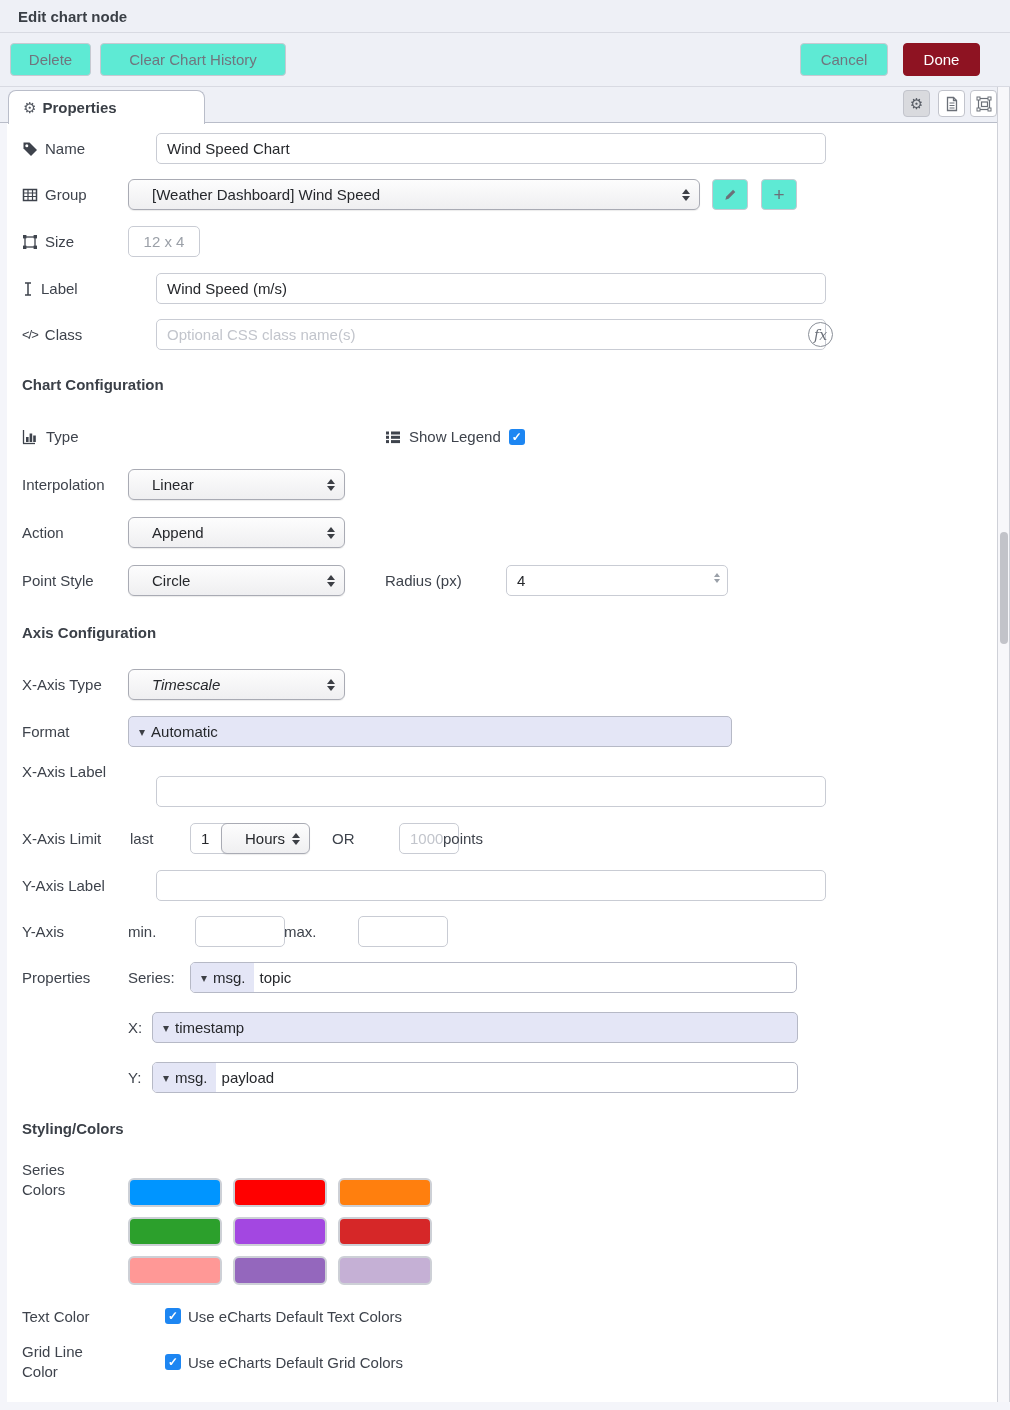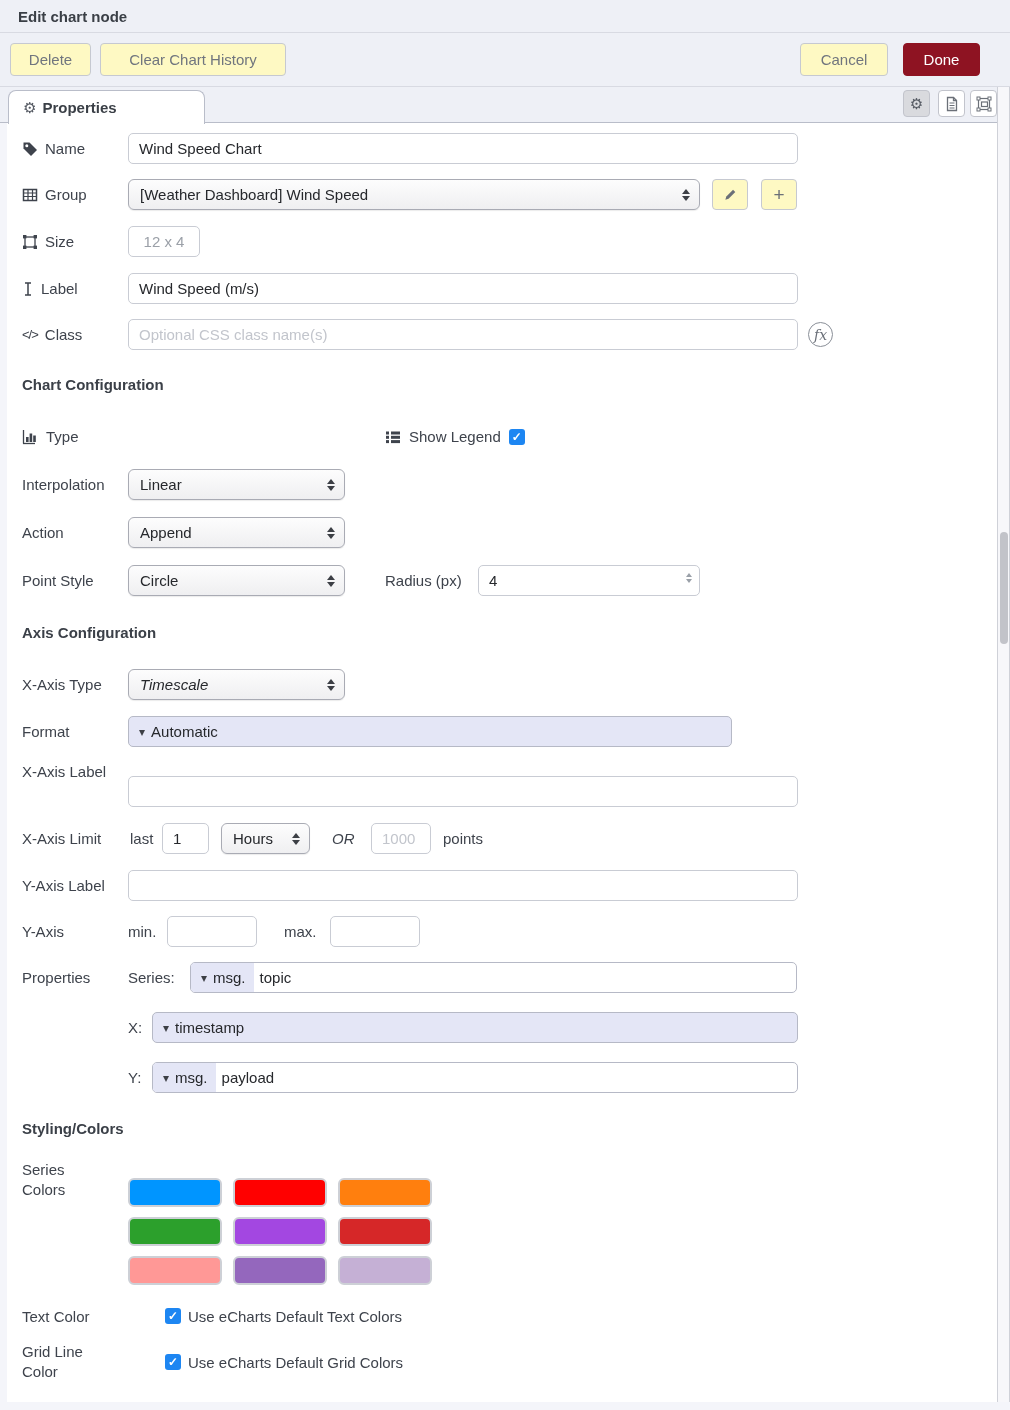--- a/index.html
+++ b/index.html
@@ -14,21 +14,21 @@
     position: absolute; left:0; top:0; width:1010px; height:33px;
     background:#eef0f6; border-bottom:1px solid #d8dae2;
     display:flex; align-items:center; padding-left:18px;
     font-weight:bold; color:#3a3f46;
   }
   .btnrow {
     position:absolute; left:0; top:33px; width:1010px; height:54px;
     background:#eef0f6; border-bottom:1px solid #d8dae2;
   }
   .btn {
-    position:absolute; top:10px; height:33px; background:#fef9c3;
+    position:absolute; top:10px; height:33px; background:#5eead4;
     border:1px solid #c6c9d1; border-radius:4px; color:#70757e;
     display:flex; align-items:center; justify-content:center; cursor:pointer;
     font-size:15px;
   }
   .btn.primary { background:#8e1322; border-color:#8e1322; color:#fff; }
   .tabrow {
     position:absolute; left:0; top:87px; width:997px; height:36px;
     background:#eef0f6; border-bottom:1px solid #b9bdc9;
   }
   .tab {
@@ -48,28 +48,28 @@
   
   .content { position:absolute; left:0; top:123px; width:997px; height:1279px; background:#fff; }
   .edge-left  { position:absolute; left:0; top:123px; width:7px; height:1287px; background:#f4f5fa; }
   .edge-bottom{ position:absolute; left:0; top:1402px; width:1010px; height:8px; background:#f4f5fa; }
   .row { position:absolute; display:flex; align-items:center; }
   .lbl { display:flex; align-items:center; gap:7px; color:#3e434c; }
   .heading { position:absolute; left:22px; font-weight:bold; color:#3b4048; }
   input.txt {
     height:31px; border:1px solid #c9ccd4; border-radius:5px; background:#fff;
     font-family:"Liberation Sans",sans-serif; font-size:15px; color:#26282c;
-    padding:0 10px; outline:none;
+    padding:0 10px; outline:none;margin-left:28px;
   }
   input.txt::placeholder { color:#c2c5cc; }
   .select {
     height:31px; border:1px solid #a9abb4; border-radius:6px;
     background:linear-gradient(180deg,#fdfdfd,#efeff1);
     box-shadow:0 1px 1px rgba(0,0,0,.08);
-    display:flex; align-items:center; padding-left:11px; cursor:pointer; color:#26282c;
+    display:flex; align-items:center; padding-left:23px; cursor:pointer; color:#26282c;
   }
   .arrows { margin-left:auto; margin-right:9px; display:flex; flex-direction:column; gap:2px; }
   .arrows i { display:block; width:0; height:0; border-left:4px solid transparent; border-right:4px solid transparent; }
   .arrows i.up { border-bottom:5px solid #3c3f45; }
   .arrows i.dn { border-top:5px solid #3c3f45; }
   .tinput {
     height:31px; border:1px solid #b6b9c6; border-radius:5px; background:#fff;
     display:flex; align-items:stretch; overflow:hidden; color:#26282c; cursor:pointer;
   }
   .tinput .chip {
@@ -343,21 +343,21 @@
     <span>last</span>
   </div>
   <input class="txt" style="position: absolute; left: 162px; top: 823px; width: 47px;" value="1">
   <div class="select" style="position:absolute;left:221px;top:823px;width:89px;">
     <span>Hours</span>
     <span class="arrows">
         <i class="up"></i>
         <i class="dn"></i>
       </span>
   </div>
-  <div class="row" style="left:332px;top:823px;height:31px;font-style:italic;">
+  <div class="row" style="left:332px;top:823px;height:31px;">
     <span>OR</span>
   </div>
   <input class="txt" style="position: absolute; left: 371px; top: 823px; width: 60px;" placeholder="1000">
   <div class="row" style="left:443px;top:823px;height:31px;">
     <span>points</span>
   </div>
 
   <div class="row" style="left:22px;top:870px;height:31px;">
     <span>Y-Axis Label</span>
   </div>

